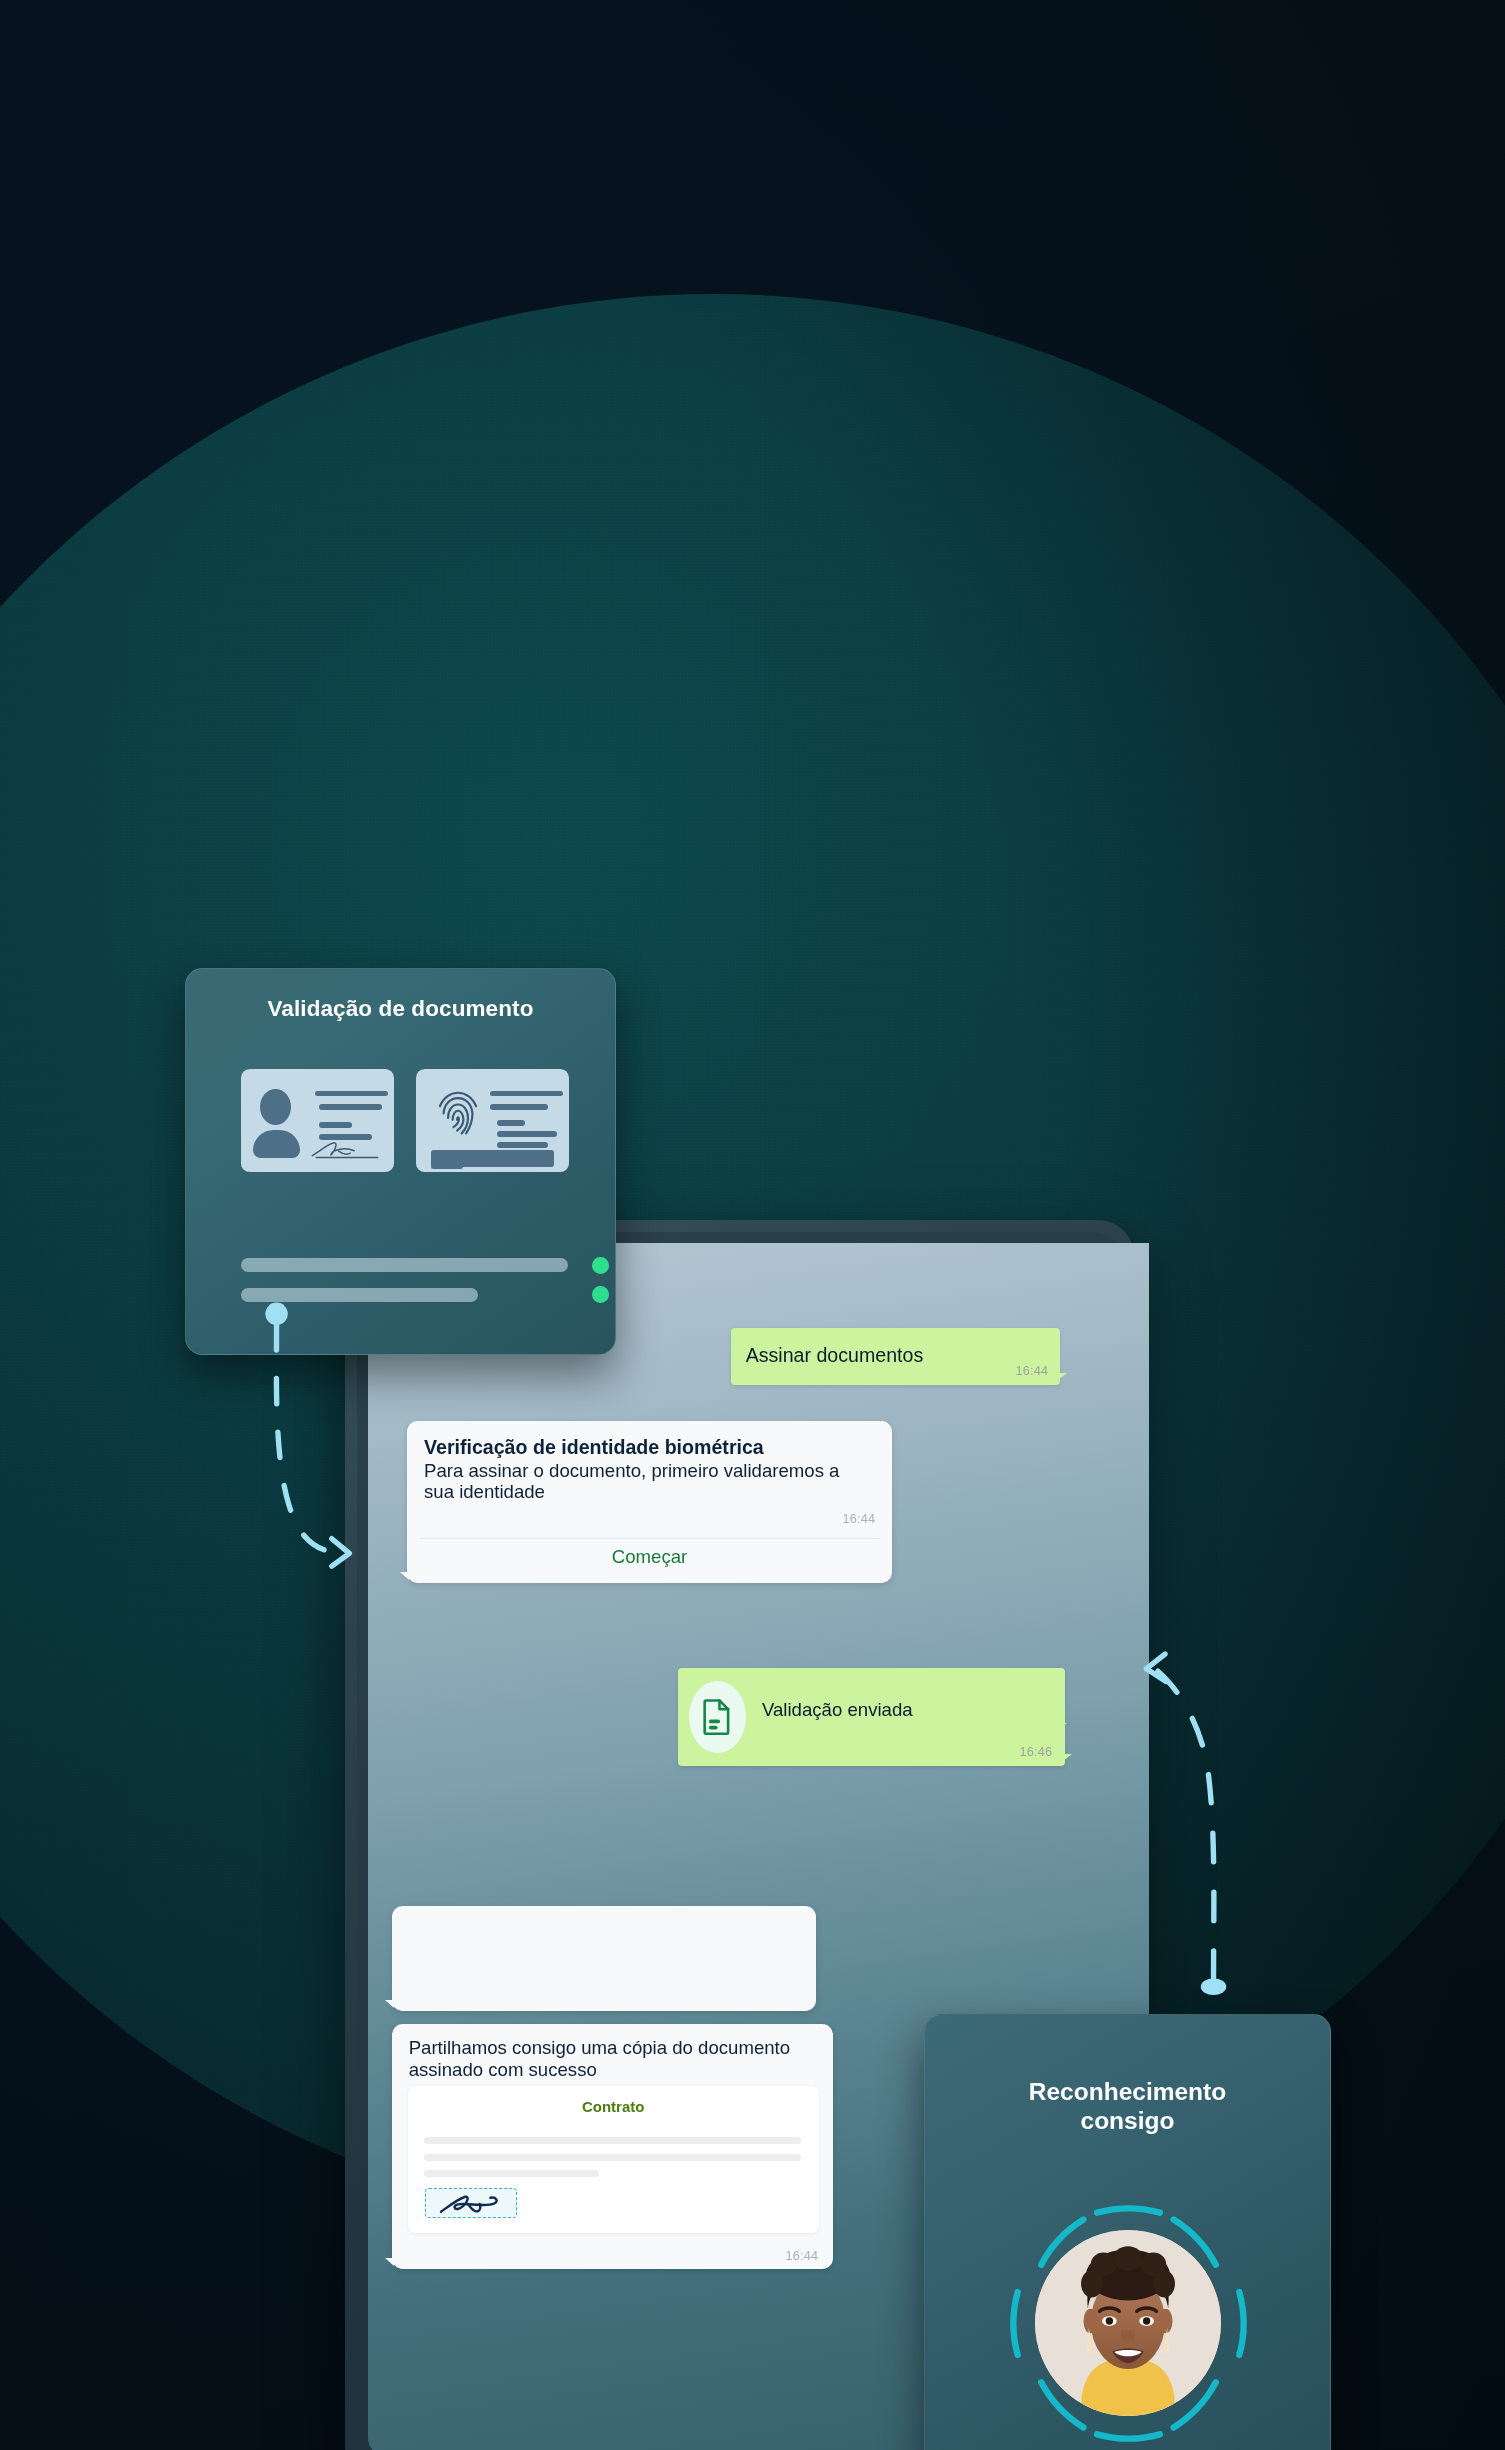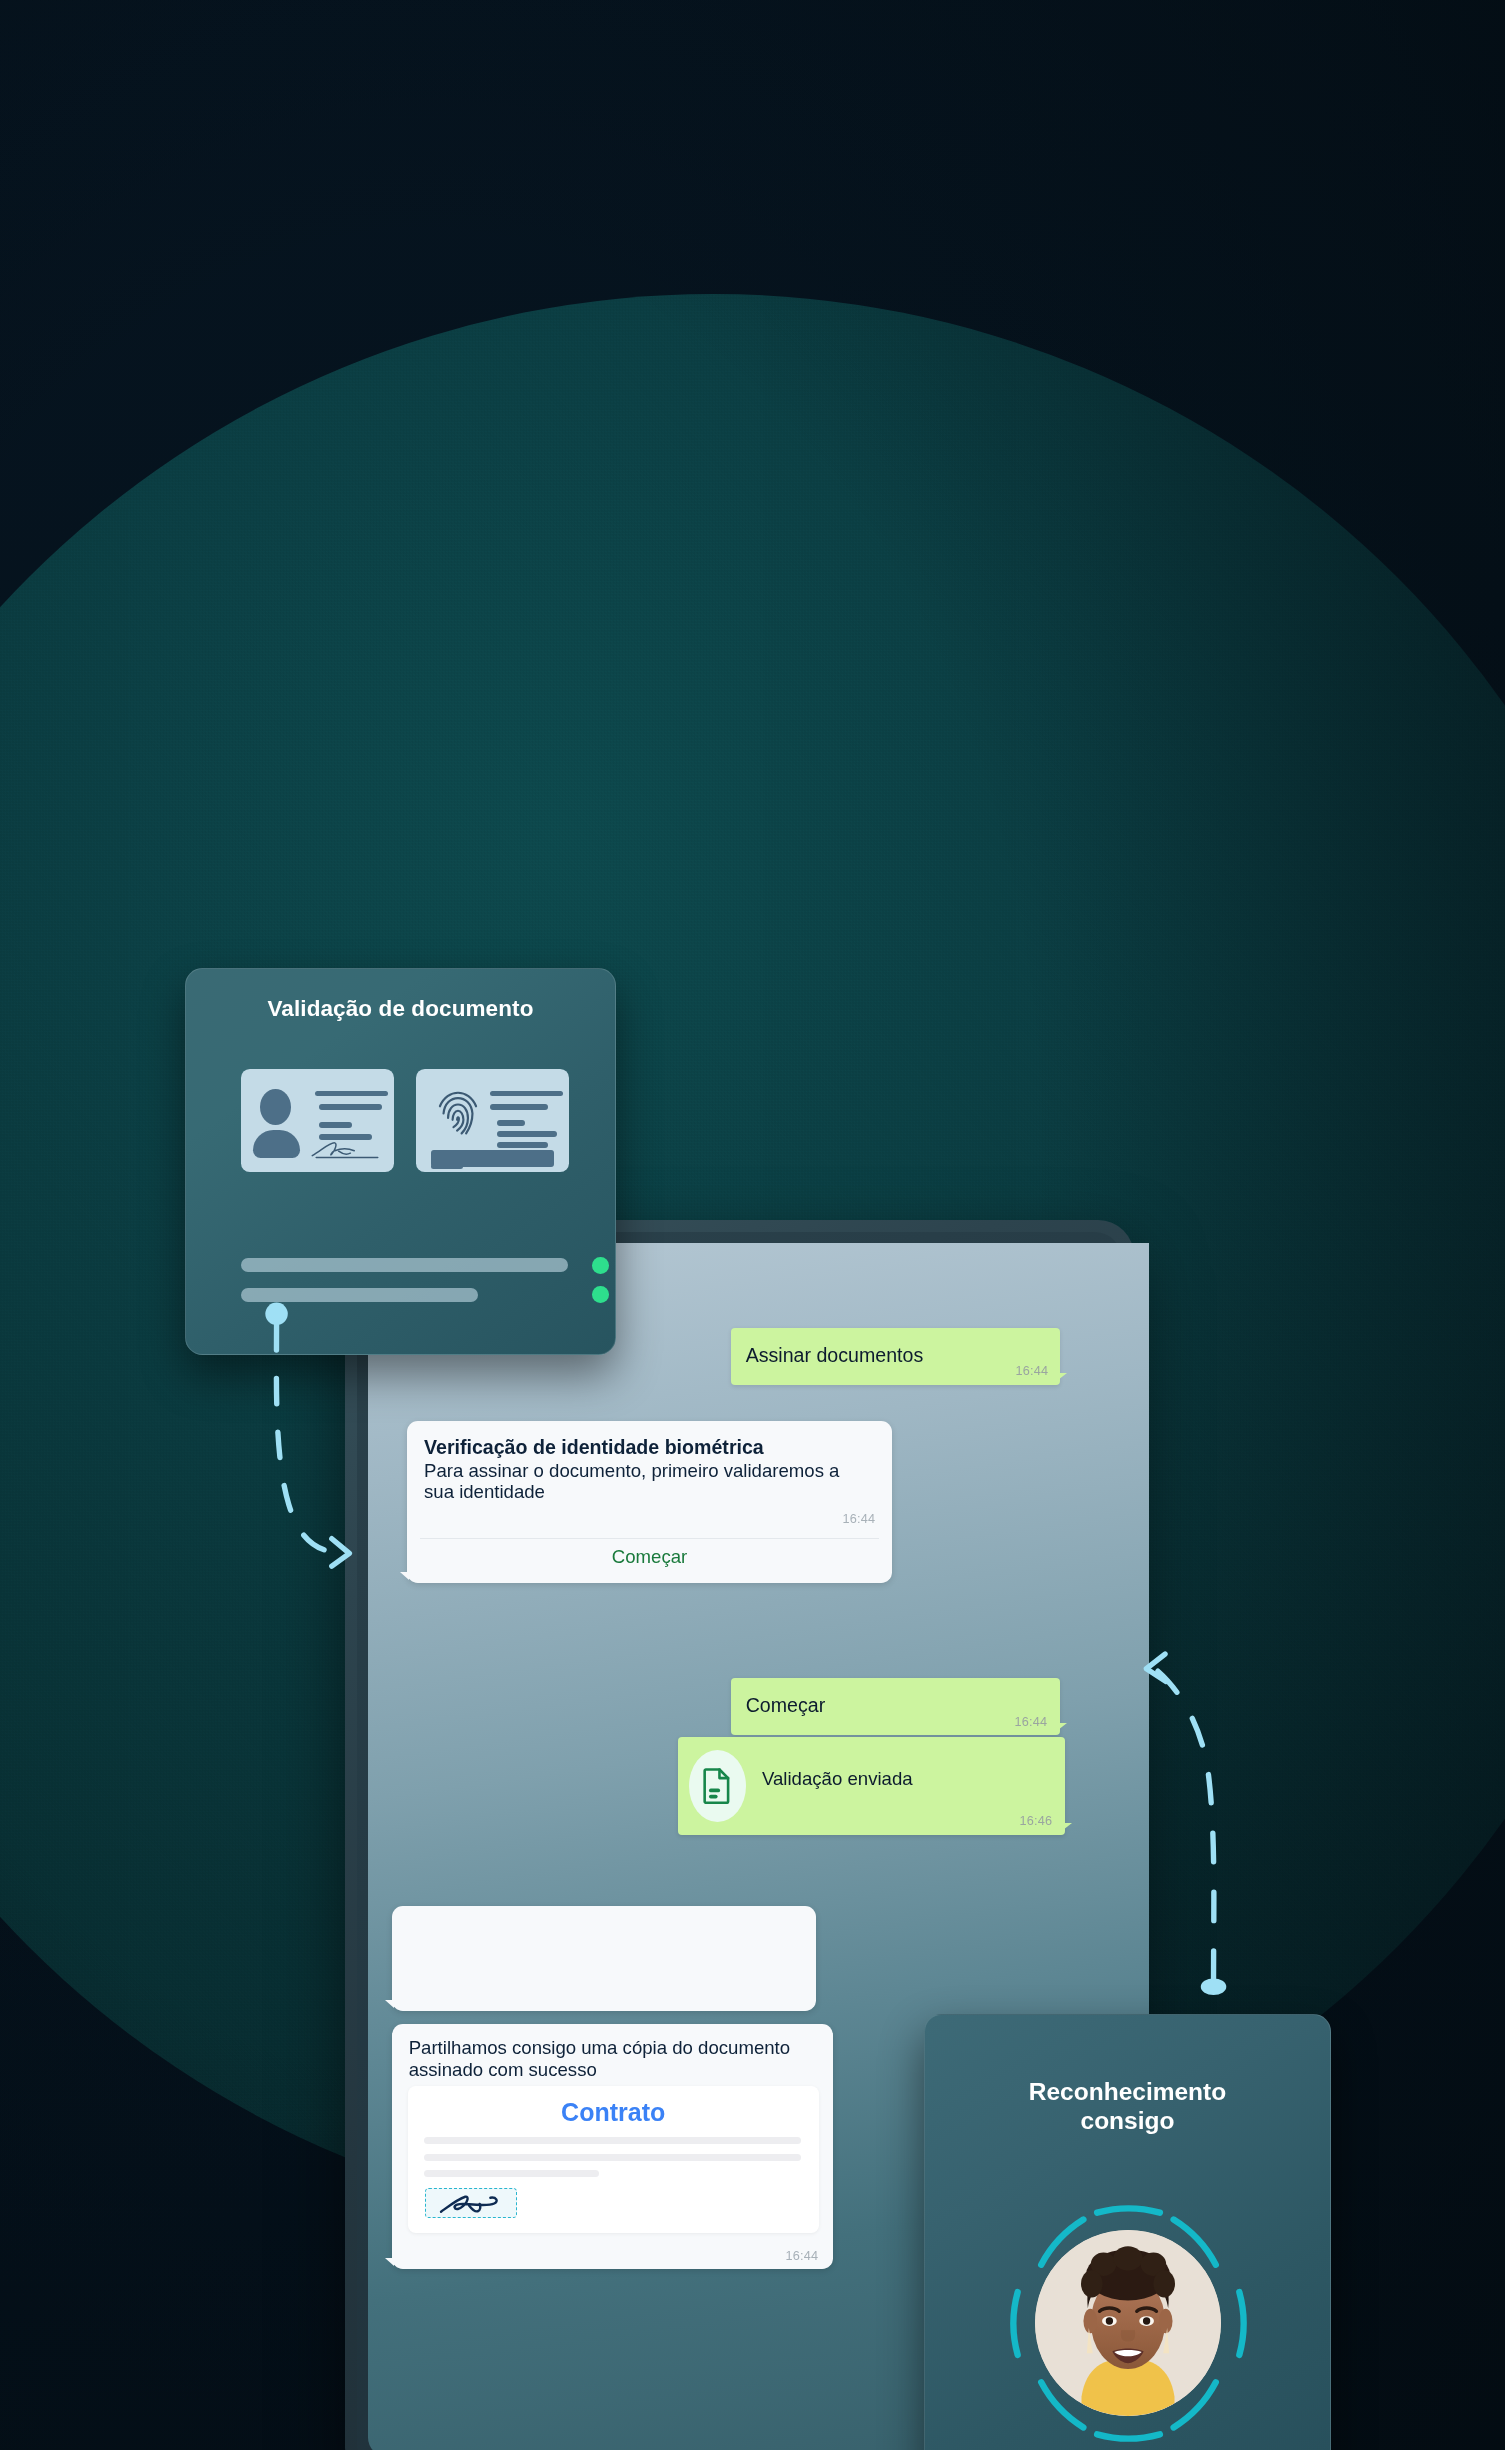--- a/index.html
+++ b/index.html
@@ -114,42 +114,42 @@
   #b2 .p{ position:absolute; left:17px; top:39px; width:441px; font-size:18.6px; line-height:1.15; }
   #b2 .ts{ right:16.7px; top:91px; bottom:auto; }
   #b2 .rule{ position:absolute; left:12.7px; right:12.7px; top:117px; height:1px; background:#e4e8ec; }
   #b2 .cta{ position:absolute; left:0; right:0; top:125px; text-align:center; font-size:18.6px; color:#1a7a3c; }
 
   
   #b3{ left:731px; top:1678px; width:329px; height:57px; }
   #b3 .txt{ position:absolute; left:14.7px; top:15.7px; font-size:19.6px; }
 
   
-  #b4{ left:678px; top:1737px; width:387px; height:98px; }
+  #b4{ left:678px; top:1668px; width:387px; height:98px; }
   #b4 .icowrap{
     position:absolute; left:10.8px; top:12.7px; width:57px; height:72px;
     border-radius:50%; background:#eafaf0;
     display:flex; align-items:center; justify-content:center;
   }
   #b4 .txt{ position:absolute; left:84px; top:31px; font-size:18.6px; }
   #b4 .ts{ right:12.7px; bottom:6.9px; }
 
   
   #b5{ left:392px; top:1906px; width:424px; height:105px; }
   #b5 .p{ position:absolute; left:16.7px; top:14.7px; width:392px; font-size:18.6px; line-height:1.2; }
 
   
   #b6{ left:392px; top:2024px; width:441px; height:245px; }
   #b6 .p{ position:absolute; left:16.7px; top:12.7px; width:412px; font-size:18.6px; line-height:1.2; }
   #b6 .ts{ right:14.7px; bottom:5.9px; }
   .doccard{
     position:absolute; left:15.7px; top:62px; width:411px; height:147px;
     background:#ffffff; border-radius:7.8px; box-shadow:0 1px 3.9px rgba(0,0,0,.06);
   }
-  .doccard .title{ position:absolute; left:0; right:0; top:11.8px; text-align:center; font-size:25px; font-weight:bold; color:#3b82f6; }
+  .doccard .title{ position:absolute; left:0; right:0; top:11.8px; text-align:center; font-size:15px; font-weight:bold; color:#4d7c0f; }
   .doccard .line{ position:absolute; height:6.9px; border-radius:3.9px; background:#ededf0; }
   .doccard .l1{ left:16.7px; top:51px; width:377px; }
   .doccard .l2{ left:16.7px; top:68px; width:377px; }
   .doccard .l3{ left:16.7px; top:84px; width:175px; }
   .sigbox{
     position:absolute; left:17.6px; top:102px; width:92px; height:30px;
     border:1.5px dashed #29b6cf; border-radius:3.9px; background:#eef8fb;
   }
 
   

